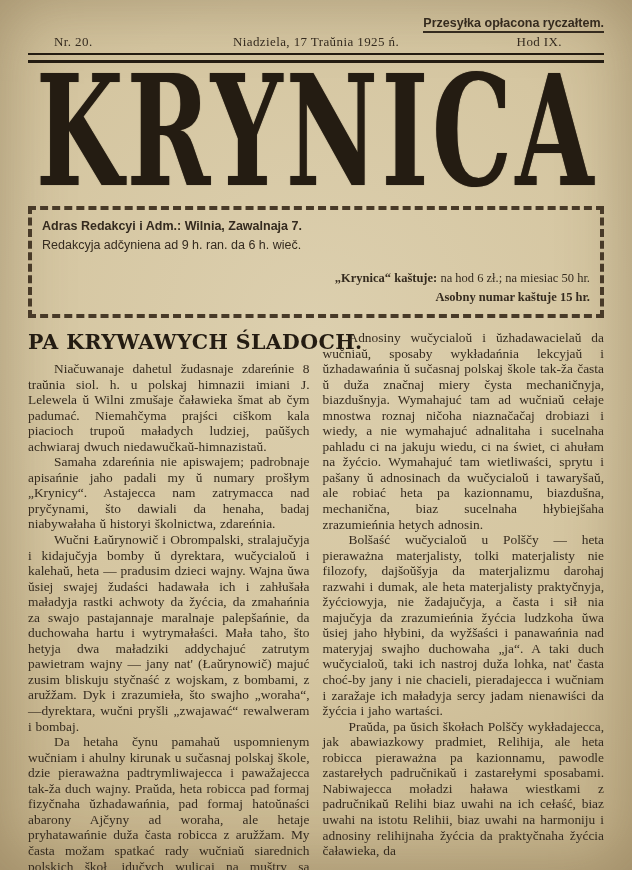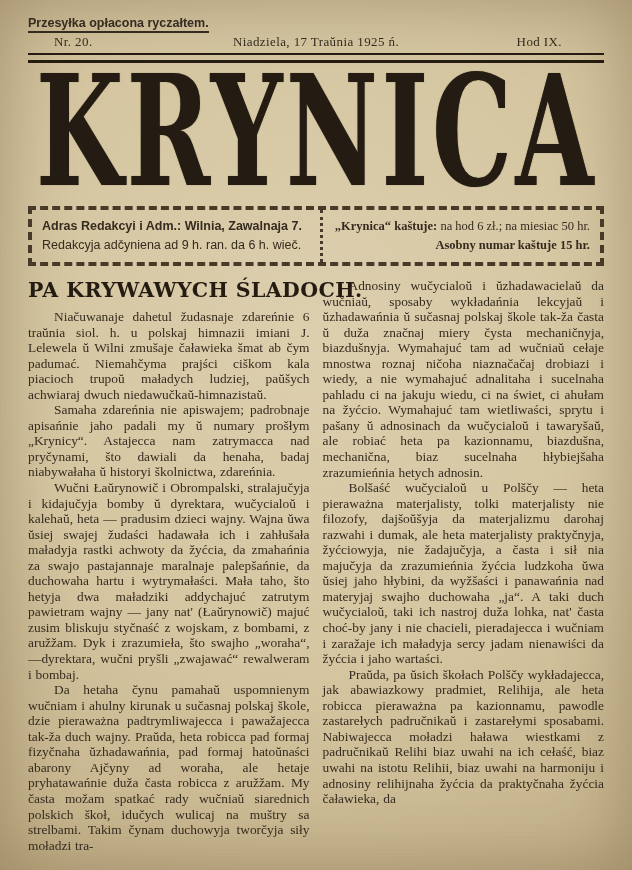--- a/index.html
+++ b/index.html
@@ -8,21 +8,21 @@
     width:632px;height:870px;
     background:
       radial-gradient(ellipse 90% 70% at 50% 38%, var(--paper_light,#dccfae) 0%, var(--paper,#d5c6a1) 55%, var(--paper_dark,#c3b189) 100%);
     box-shadow: inset 0 0 70px rgba(92,72,40,.38);
     overflow:hidden;
     font-family:"Liberation Serif", serif;
     color:var(--ink,#352b1f);
   }
   .content{padding:13px 28px 0 28px;}
 
-  .postal-row{height:19px;}
+  .postal-row{text-align:right;height:19px;}
   .postal{
     display:inline-block;
     font-family:"Liberation Sans", sans-serif;
     font-weight:bold;font-size:12.5px;
     border-bottom:2px solid var(--ink,#352b1f);
     padding-bottom:1px;
   }
 
   .issue-row{
     display:grid;grid-template-columns:1fr auto 1fr;
@@ -61,21 +61,21 @@
     font-size:16px;letter-spacing:7px;
     margin-top:2px;
     color:var(--ink,#352b1f);
   }
 
   .info-box{
     margin-top:9px;
     border:4px dashed var(--ink_soft,#483a28);
     display:flex;align-items:stretch;
     font-family:"Liberation Sans", sans-serif;
-    font-size:12.5px;line-height:19px;
+    font-size:12.5px;line-height:19px;flex-direction:column;
   }
   .info-cell{padding:7px 10px;flex:1;}
   .info-cell.left{text-align:left;flex:1.04;}
   .info-cell.right{text-align:right;font-family:Liberation Serif, serif;}
   .info-divider{width:0;border-left:3px dotted var(--ink_soft,#483a28);}
   .b{font-weight:bold;}
 
   .columns{display:flex;gap:13px;margin-top:12px;}
   .col{flex:1;min-width:0;}
   .article-heading{
@@ -130,21 +130,21 @@
           <span>na hod 6 zł.; na miesiac 50 hr.</span>
         </div>
         <div class="b">Asobny numar kaštuje 15 hr.</div>
       </div>
     </div>
 
     <div class="columns">
       <div class="col">
         <h2 class="article-heading">PA KRYWAWYCH ŚLADOCH.</h2>
         <div>
-            <p class="body-par">Niačuwanaje dahetul žudasnaje zdareńnie 6 traŭnia siol. h. u polskaj himnazii imiani J. Lelewela ŭ Wilni zmušaje čaławieka šmat ab čym padumać. Niemahčyma prajści ciškom kala piacioch trupoŭ maładych ludziej, paŭšych achwiaraj dwuch niedawučkaŭ-himnazistaŭ.</p>
+            <p class="body-par">Niačuwanaje dahetul žudasnaje zdareńnie 8 traŭnia siol. h. u polskaj himnazii imiani J. Lelewela ŭ Wilni zmušaje čaławieka šmat ab čym padumać. Niemahčyma prajści ciškom kala piacioch trupoŭ maładych ludziej, paŭšych achwiaraj dwuch niedawučkaŭ-himnazistaŭ.</p>
             <p class="body-par">Samaha zdareńnia nie apiswajem; padrobnaje apisańnie jaho padali my ŭ numary prošłym „Krynicy“. Astajecca nam zatrymacca nad pryčynami, što dawiali da henaha, badaj niabywałaha ŭ historyi školnictwa, zdareńnia.</p>
             <p class="body-par">Wučni Łaŭrynowič i Obrompalski, stralajučyja i kidajučyja bomby ŭ dyrektara, wučycialoŭ i kalehaŭ, heta — pradusim dzieci wajny. Wajna ŭwa ŭsiej swajej žudaści hadawała ich i zahłušała maładyja rastki achwoty da žyćcia, da zmahańnia za swajo pastajannaje maralnaje palepšańnie, da duchowaha hartu i wytrymałaści. Mała taho, što hetyja dwa maładziki addychajuć zatrutym pawietram wajny — jany nat' (Łaŭrynowič) majuć zusim bliskuju styčnaść z wojskam, z bombami, z aružžam. Dyk i zrazumieła, što swajho „woraha“,—dyrektara, wučni pryšli „zwajawać“ rewalweram i bombaj.</p>
             <p class="body-par">Da hetaha čynu pamahaŭ uspomnienym wučniam i ahulny kirunak u sučasnaj polskaj škole, dzie pieraważna padtrymliwajecca i pawažajecca tak-ža duch wajny. Praŭda, heta robicca pad formaj fizyčnaha ŭzhadawańnia, pad formaj hatoŭnaści abarony Ajčyny ad woraha, ale hetaje pryhatawańnie duža časta robicca z aružžam. My časta možam spatkać rady wučniaŭ siarednich polskich škoł, idučych wulicaj na muštry sa strelbami. Takim čynam duchowyja tworčyja siły moładzi tra-</p>
           </div>
       </div>
       <div class="col">
         <div>
             <p class="body-par">Adnosiny wučycialoŭ i ŭzhadawacielaŭ da wučniaŭ, sposaby wykładańnia lekcyjaŭ i ŭzhadawańnia ŭ sučasnaj polskaj škole tak-ža časta ŭ duža značnaj miery čysta mechaničnyja, biazdušnyja. Wymahajuć tam ad wučniaŭ cełaje mnostwa roznaj ničoha niaznačačaj drobiazi i wiedy, a nie wymahajuć adnalitaha i sucelnaha pahladu ci na jakuju wiedu, ci na świet, ci ahułam na žyćcio. Wymahajuć tam wietliwaści, sprytu i pašany ŭ adnosinach da wučycialoŭ i tawaryšaŭ, ale robiać heta pa kazionnamu, biazdušna, mechanična, biaz sucelnaha hłybiejšaha zrazumieńnia hetych adnosin.</p>
             <p class="body-par">Bolšaść wučycialoŭ u Polščy — heta pieraważna materjalisty, tolki materjalisty nie filozofy, dajšoŭšyja da materjalizmu darohaj razwahi i dumak, ale heta materjalisty praktyčnyja, žyćciowyja, nie žadajučyja, a časta i sił nia majučyja da zrazumieńnia žyćcia ludzkoha ŭwa ŭsiej jaho hłybini, da wyžšaści i panawańnia nad materyjaj swajho duchowaha „ja“. A taki duch wučycialoŭ, taki ich nastroj duža lohka, nat' časta choć-by jany i nie chacieli, pieradajecca i wučniam i zaražaje ich maładyja sercy jadam nienawiści da žyćcia i jaho wartaści.</p>
             <p class="body-par">Praŭda, pa ŭsich škołach Polščy wykładajecca, jak abawiazkowy pradmiet, Relihija, ale heta robicca pieraważna pa kazionnamu, pawodle zastarełych padručnikaŭ i zastarełymi sposabami. Nabiwajecca moładzi haława wiestkami z padručnikaŭ Relihi biaz uwahi na ich cełaść, biaz uwahi na istotu Relihii, biaz uwahi na harmoniju i adnosiny relihijnaha žyćcia da praktyčnaha žyćcia čaławieka, da</p>

